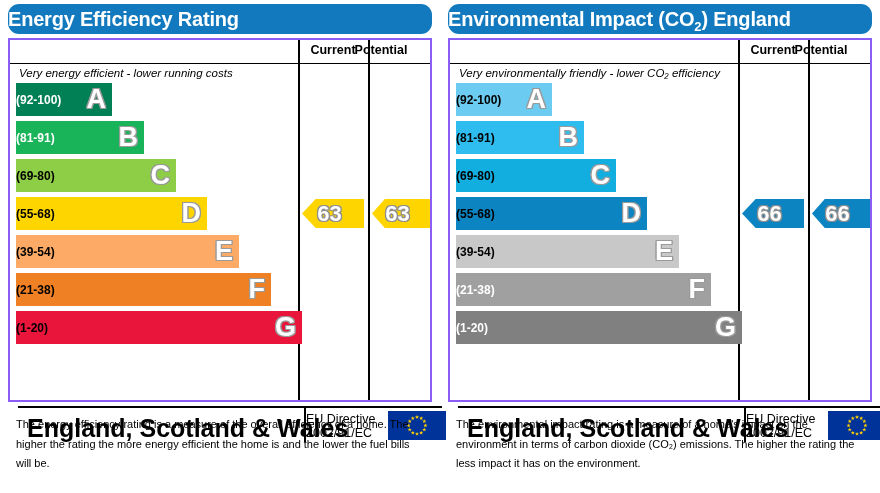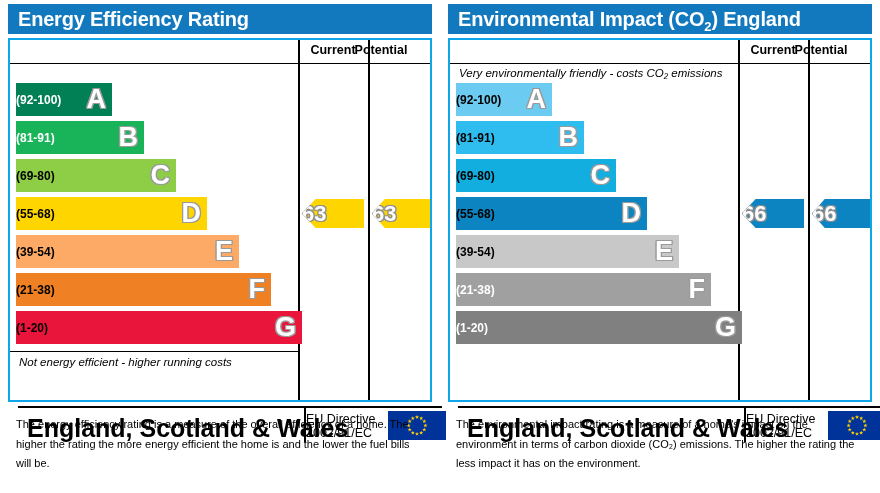--- a/index.html
+++ b/index.html
@@ -16,31 +16,31 @@
   .panel.right { left: 440px; }
 
   
   .title-bar {
     position: absolute; left: 8px; top: 4px;
     width: 424px; height: 30px;
     background: #1279be;
     color: #ffffff;
     font-size: 20px; font-weight: bold;
     line-height: 30px;
-    padding-left: 10px;
     letter-spacing: -0.2px;
     white-space: nowrap;
+    border-radius: 11px;
   }
   .title-bar sub { font-size: 13px; }
 
   
   .frame {
     position: absolute; left: 8px; top: 38px;
     width: 424px; height: 364px;
-    border: 2px solid #0ea5e9;
+    border: 2px solid #8b5cf6;
     background: #ffffff;
   }
   
   .col-head-row {
     position: absolute; left: 0; top: 0;
     width: 100%; height: 24px;
     border-bottom: 1.5px solid #000;
   }
   .vdiv {
     position: absolute; top: 0; bottom: 0;
@@ -85,21 +85,21 @@
     text-shadow:
       -1.2px -1.2px 0 #9a9a9a, 1.2px -1.2px 0 #9a9a9a,
       -1.2px 1.2px 0 #9a9a9a, 1.2px 1.2px 0 #9a9a9a;
   }
 
   
   .arrow-wrap { position: absolute; }
   .arrow {
     position: relative;
     height: 29px;
-    display: flex; align-items: center; justify-content: flex-start;
+    display: flex; align-items: center; justify-content: center;
     padding-right: 7px;
     clip-path: polygon(0% 50%, 22% 0%, 100% 0%, 100% 100%, 22% 100%);
   }
   .arrow .val {
     font-size: 22px; font-weight: bold; color: #ffffff;
     line-height: 1;
     text-shadow:
       -1.2px -1.2px 0 #8f8f8f, 1.2px -1.2px 0 #8f8f8f,
       -1.2px 1.2px 0 #8f8f8f, 1.2px 1.2px 0 #8f8f8f;
   }
@@ -152,20 +152,21 @@
     <div class="frame">
 
       <div class="col-head-row">
         <div class="col-label cur">Current</div>
         <div class="col-label pot">Potential</div>
       </div>
 
       <div class="vdiv c1"></div>
       <div class="vdiv c2"></div>
 
+      <div class="cap top">Very energy efficient - lower running costs</div>
 
       <div class="bars" id="bars-0">
           <div class="bar" style="top: 0px; width: 96px; background: rgb(0, 128, 84);">
             <span class="range" style="color: rgb(255, 255, 255);">(92-100)</span>
             <span class="letter">A</span>
           </div>
           <div class="bar" style="top: 38px; width: 128px; background: rgb(25, 180, 89);">
             <span class="range" style="color: rgb(255, 255, 255);">(81-91)</span>
             <span class="letter">B</span>
           </div>
@@ -184,21 +185,20 @@
           <div class="bar" style="top: 190px; width: 255px; background: rgb(239, 128, 35);">
             <span class="range" style="color: rgb(0, 0, 0);">(21-38)</span>
             <span class="letter">F</span>
           </div>
           <div class="bar" style="top: 228px; width: 286px; background: rgb(233, 21, 59);">
             <span class="range" style="color: rgb(0, 0, 0);">(1-20)</span>
             <span class="letter">G</span>
           </div>
         </div>
 
-      <div class="cap bottom">Not energy efficient - higher running costs</div>
 
       <div class="arrow-wrap" id="arrow-cur-0" style="left: 292px; top: 159px; width: 62px;">
         <div class="arrow" style="background: rgb(255, 213, 0);">
           <span class="val">63</span>
         </div>
       </div>
       <div class="arrow-wrap" id="arrow-pot-0" style="left: 362px; top: 159px; width: 58px;">
         <div class="arrow" style="background: rgb(255, 213, 0);">
           <span class="val">63</span>
         </div>
@@ -245,21 +245,21 @@
     <div class="frame">
 
       <div class="col-head-row">
         <div class="col-label cur">Current</div>
         <div class="col-label pot">Potential</div>
       </div>
 
       <div class="vdiv c1"></div>
       <div class="vdiv c2"></div>
 
-      <div class="cap top">Very environmentally friendly - costs CO₂ emissions</div>
+      <div class="cap top">Very environmentally friendly - lower CO₂ efficiency</div>
 
       <div class="bars" id="bars-1">
           <div class="bar" style="top: 0px; width: 96px; background: rgb(108, 203, 240);">
             <span class="range" style="color: rgb(0, 0, 0);">(92-100)</span>
             <span class="letter">A</span>
           </div>
           <div class="bar" style="top: 38px; width: 128px; background: rgb(47, 189, 240);">
             <span class="range" style="color: rgb(0, 0, 0);">(81-91)</span>
             <span class="letter">B</span>
           </div>

